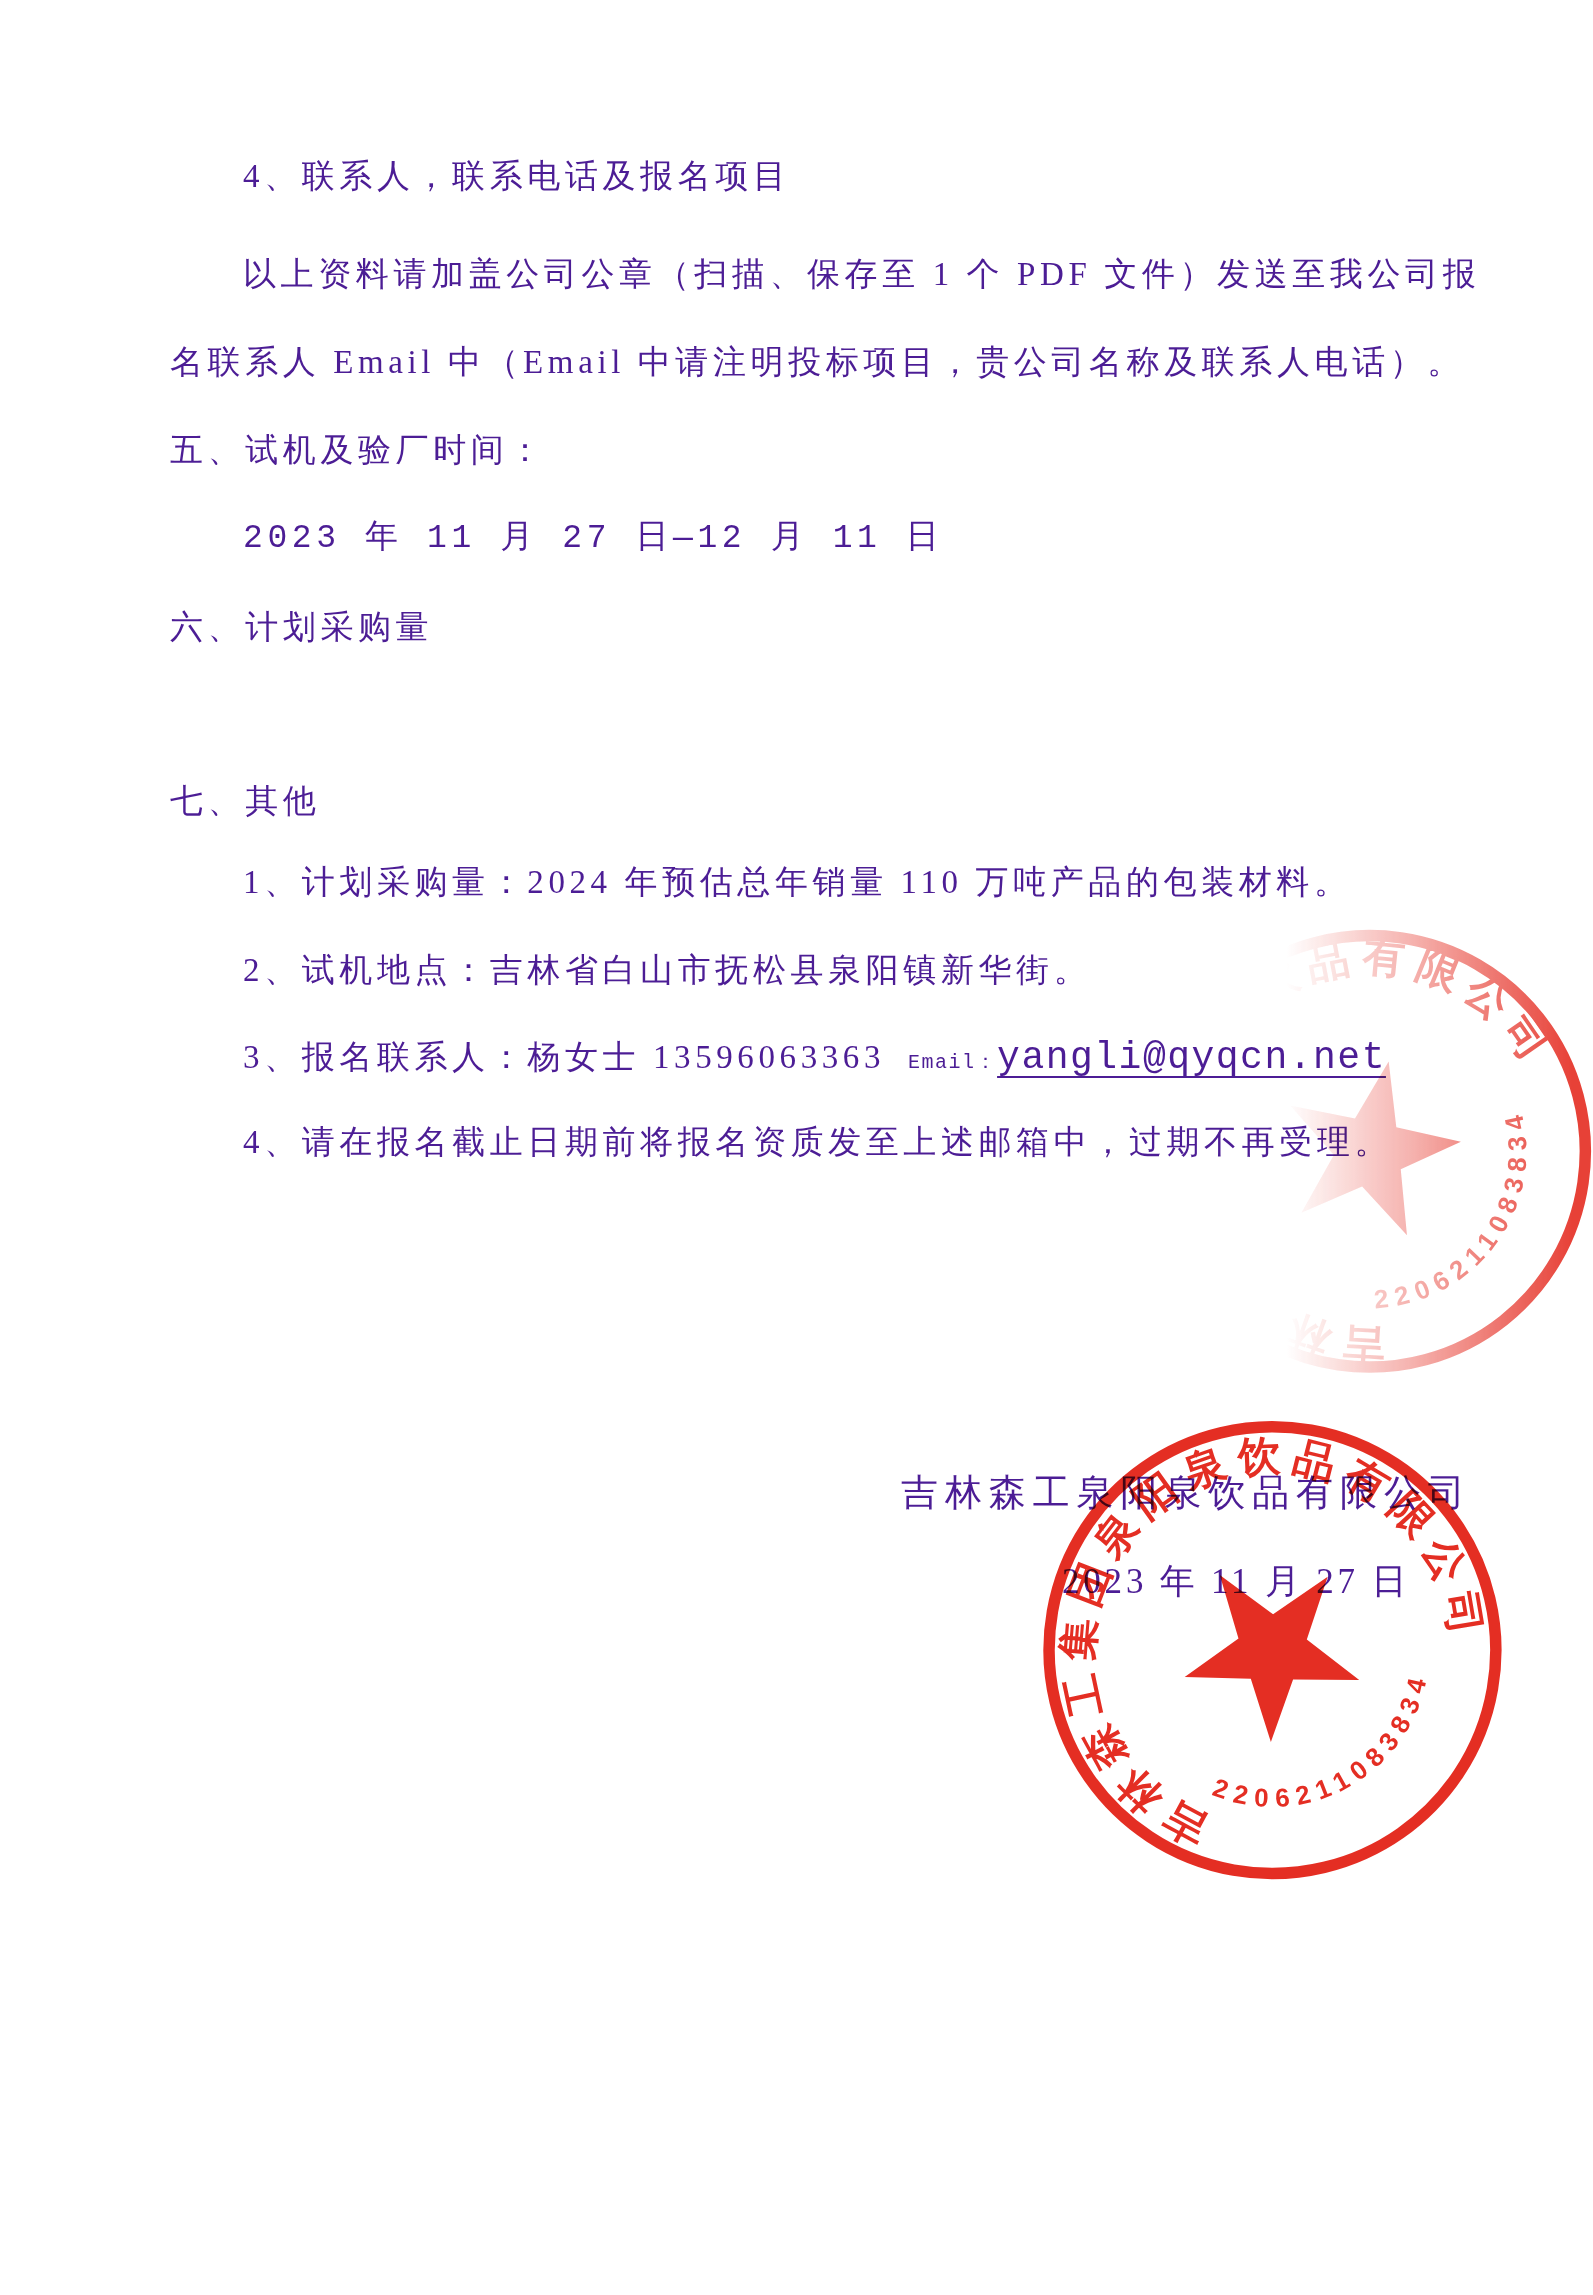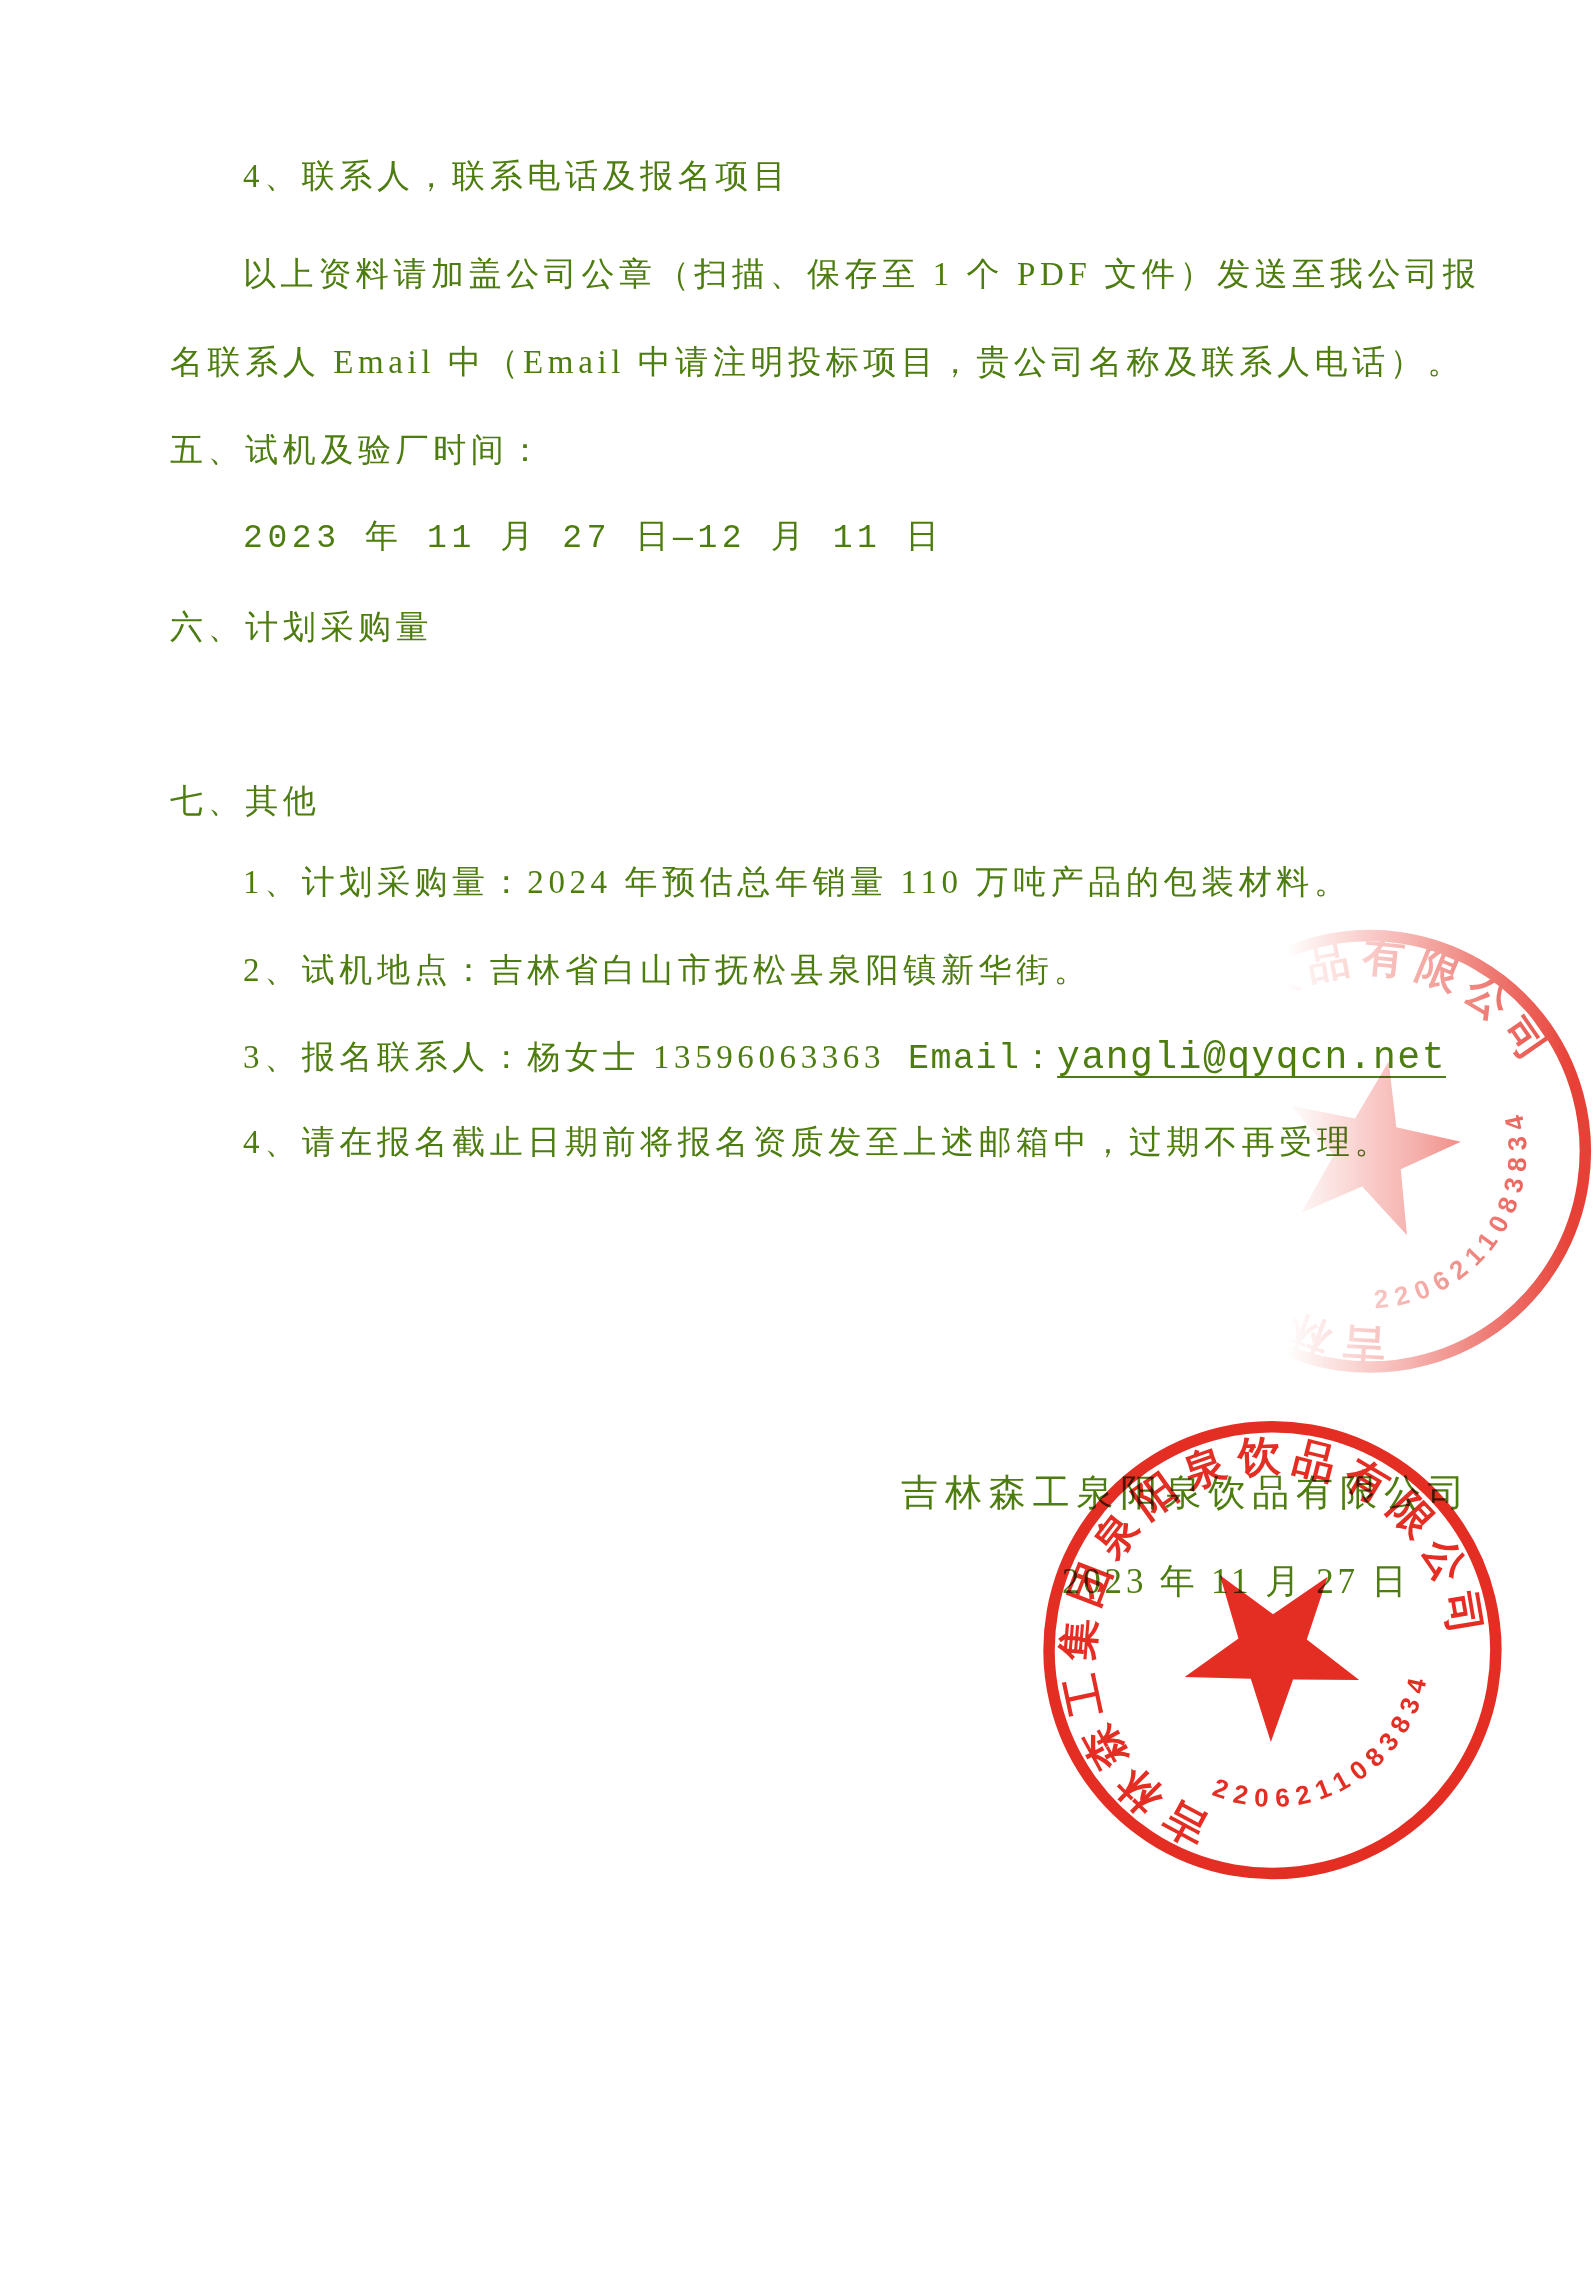--- a/index.html
+++ b/index.html
@@ -1,21 +1,21 @@
 <!DOCTYPE html>
 <html style="font-size:12.2px"><head>
 <meta charset="utf-8">
 <style>
   html,body{margin:0;padding:0;background:#ffffff;}
   .page{
     position:relative;
     width:1594px;height:2295px;
     background:#ffffff;
     font-family:"Liberation Serif","DejaVu Serif",serif;
-    color:#4d7c0f;
+    color:#4c1d95;
     overflow:hidden;
   }
   .ln{
     position:absolute;
     font-size:33px;
     letter-spacing:4.6px;
     white-space:nowrap;
     line-height:1.2;
   }
   .pos-l1 {left:243px;top:157px;}
@@ -26,21 +26,21 @@
   .pos-l6 {left:170px;top:608px;}
   .pos-l7 {left:243px;top:690px;}
   .pos-l8 {left:170px;top:782px;}
   .pos-l9 {left:243px;top:863px;}
   .pos-l10{left:243px;top:951px;}
   .pos-l11{left:243px;top:1035px;}
   .pos-l12{left:243px;top:1123px;}
   .email-label{
     font-family:"Liberation Mono","DejaVu Sans Mono",monospace;
     margin-left:23px;
-    font-size:35px;
+    font-size:20px;
     letter-spacing:1.5px;
   }
   .email{
     font-family:"Liberation Mono","DejaVu Sans Mono",monospace;
     font-size:38px;
     letter-spacing:1.5px;
     text-decoration:underline;
     text-decoration-thickness:2.3px;
     text-underline-offset:7.7px;
   }

